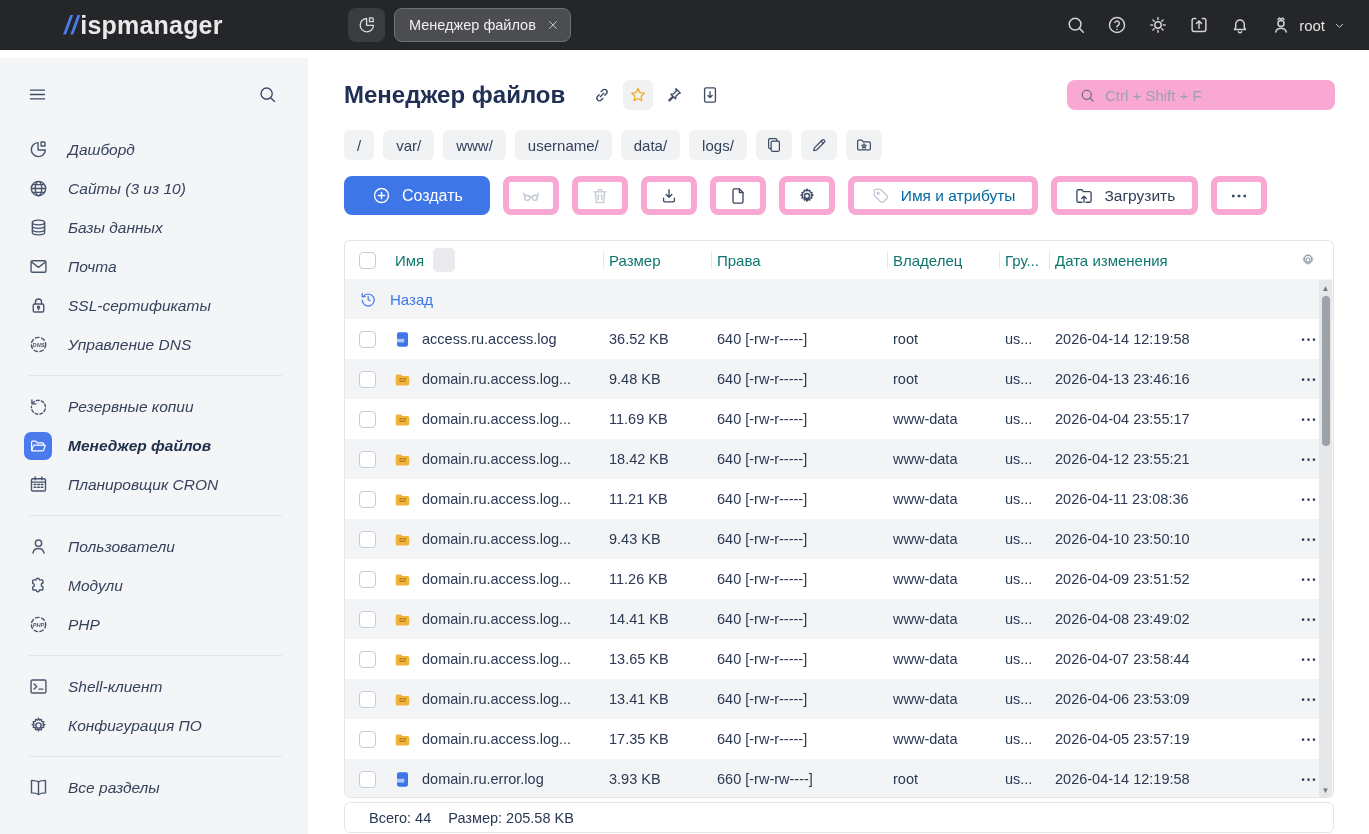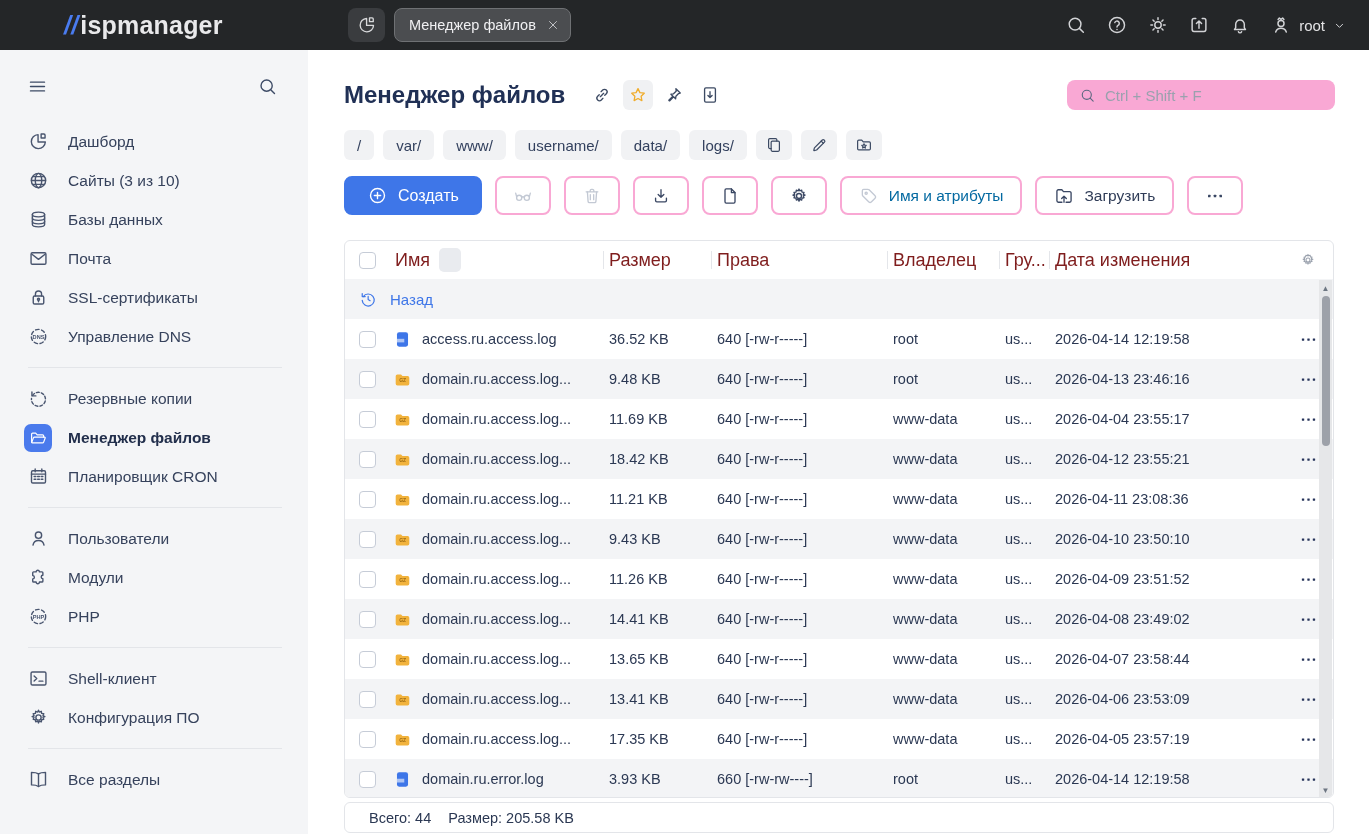--- a/index.html
+++ b/index.html
@@ -24,21 +24,21 @@
     display:flex; align-items:center; gap:10px; padding:0 10px 0 14px; color:#f0f0f2;
     font-size:14.5px; cursor:pointer; }
   .tab .ico { width:14px; height:14px; color:#c9cacd; }
   .topbar-right { margin-left:auto; display:flex; align-items:center; gap:19px; padding-right:22px; }
   .tico { width:22px; height:22px; color:#d2d3d6; cursor:pointer; }
   .userbox { display:flex; align-items:center; gap:7px; color:#e4e4e6; font-size:15px; cursor:pointer; }
   .userbox .ico { width:22px; height:22px; color:#d2d3d6; }
   .userbox .chev { width:15px; height:15px; }
 
   
-  .sidebar { position:absolute; top:50px; left:0; width:308px; bottom:0; background:#f4f5f7; }
+  .sidebar { position:absolute; top:58px; left:0; width:308px; bottom:0; background:#f4f5f7;font-style:italic; }
   .side-head { height:72px; display:flex; align-items:center; justify-content:space-between;
     padding:0 30px 0 27px; }
   .side-head .ico { width:21px; height:21px; color:#3d4b66; cursor:pointer; }
   .side-item { height:39px; display:flex; align-items:center; gap:16px; padding-left:24px;
     color:#36425c; font-size:15.5px; cursor:pointer; }
   .side-ico { width:28px; height:28px; color:#49556f; border-radius:7px; }
   .side-ico svg { width:21px; height:21px; }
   .side-item.active .side-ico { background:#4a7aec; color:#fff; }
   .side-item.active .side-ico svg { width:18px; height:18px; }
   .side-item.active .side-label { font-weight:700; color:#222f4c; }
@@ -63,36 +63,36 @@
   .head-search input::placeholder { color:#9aa1ae; }
 
   .breadcrumb { position:absolute; top:80px; left:36px; display:flex; gap:9px; }
   .crumb { height:30px; min-width:30px; background:#f1f2f4; border-radius:6px; display:flex;
     align-items:center; justify-content:center; padding:0 13px; font-size:15px; color:#33415e;
     cursor:pointer; }
   .crumb-ico { width:36px; padding:0; color:#3c4a63; }
   .crumb-ico .ico { width:18px; height:18px; }
 
   .toolbar { position:absolute; top:126px; left:36px; display:flex; gap:13px; }
-  .tbtn { height:39px; background:#fff; border:2px solid #f9a8d4; border-radius:8px;
+  .tbtn { height:39px; background:#fff; border:6px solid #f9a8d4; border-radius:8px;
     display:flex; align-items:center; justify-content:center; gap:10px; padding:0 17px;
     font-size:15.5px; color:#2f3c57; cursor:pointer; }
   .tbtn .ico { width:20px; height:20px; color:#3a4763; }
   .tbtn.icon-only { width:56px; padding:0; }
   .tbtn.primary { background:#3e76e8; border-color:#3e76e8; color:#fff; font-size:16px; padding:0 21px; }
   .tbtn.primary .ico { color:#fff; width:21px; height:21px; }
   .tbtn.disabled { color:#0369a1; cursor:default; }
   .tbtn.disabled .ico { color:#c3c9d4; }
 
   
   .table-wrap { position:absolute; top:190px; left:36px; width:990px; height:558px;
     border:1px solid #e3e5e9; border-radius:6px; background:#fff; overflow:hidden; }
   .trow { display:grid; grid-template-columns:44px 214px 108px 176px 112px 50px 1fr 50px;
     align-items:center; height:40px; font-size:14.5px; color:#2b3853; }
-  .thead { height:38px; font-size:18px; color:#7f1d1d; }
+  .thead { height:38px; font-size:15px; color:#0f766e; }
   .th { position:relative; padding-left:6px; display:flex; align-items:center; height:100%; cursor:pointer; }
   .th.sep::before { content:''; position:absolute; left:0; top:10px; bottom:10px; width:1px; background:#e4e6ea; }
   .sort-chip { width:22px; height:24px; background:#e9ebef; border-radius:5px; margin-left:9px;
     display:flex; align-items:center; justify-content:center; color:#3e76e8; }
   .sort-chip svg { width:14px; height:14px; }
   .th-gear { justify-content:center; color:#9aa1ad; padding:0; }
   .th-gear .ico { width:16px; height:16px; }
   .cbc { display:flex; justify-content:center; }
   .cb { width:17px; height:17px; border:1.5px solid #c6ccd7; border-radius:4px; background:#fff; cursor:pointer; }
   .alt { background:#f3f4f6; }

